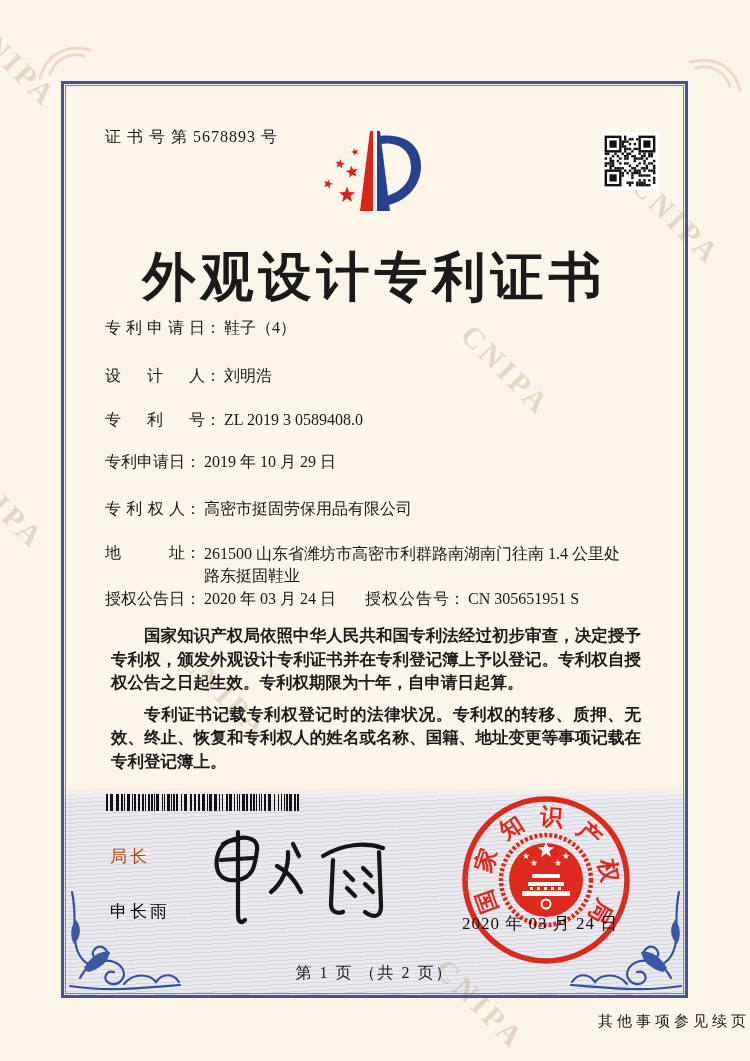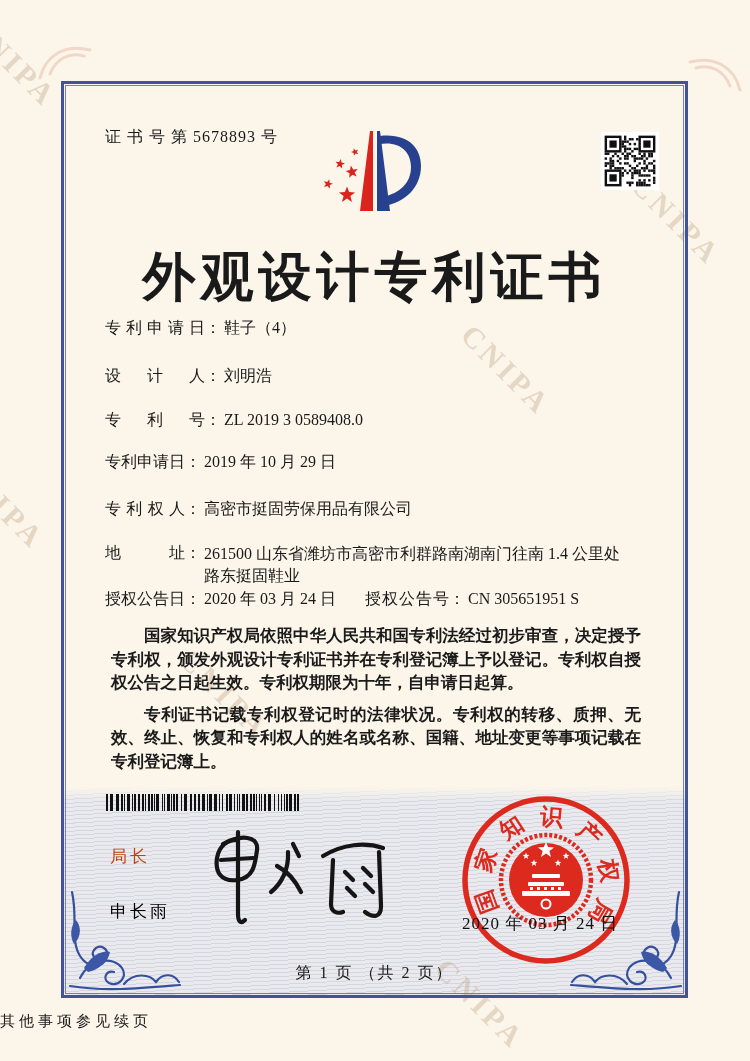--- a/index.html
+++ b/index.html
@@ -40,21 +40,21 @@
   .signer-title{position:absolute;left:110px;top:845px;font-family:"Liberation Sans","DejaVu Sans",sans-serif;
                 font-size:17px;letter-spacing:3px;color:#c2410c;z-index:4;}
   .signer-name{position:absolute;left:110px;top:900px;font-family:"Liberation Sans","DejaVu Sans",sans-serif;
                font-size:17px;letter-spacing:3px;color:#000000;z-index:4;}
   .autograph{position:absolute;left:193px;top:826px;z-index:4;}
   .seal{position:absolute;left:458px;top:792px;z-index:5;opacity:.95;}
   .seal-date{position:absolute;left:452px;top:912px;width:176px;text-align:center;font-size:17px;
              letter-spacing:1px;color:#111;z-index:6;}
   .page-no{position:absolute;left:61px;top:963px;width:627px;text-align:center;font-size:16px;
            letter-spacing:2px;z-index:4;}
-  .note{position:absolute;left:0;top:1012px;width:750px;text-align:left;font-size:15px;
+  .note{position:absolute;left:0;top:1012px;width:750px;text-align:right;font-size:15px;
         letter-spacing:4px;z-index:4;}
   .orn{position:absolute;width:118px;height:102px;z-index:4;}
   .orn-l{left:66px;top:890px;}
   .orn-r{left:567px;top:890px;transform:scaleX(-1);}
 </style>
 </head>
 <body>
 
 <div class="page">
 

